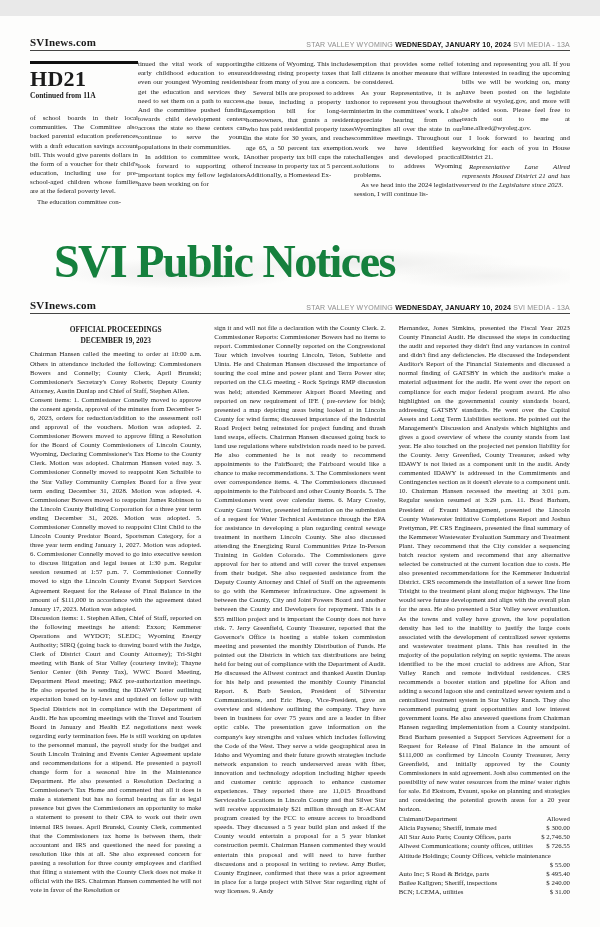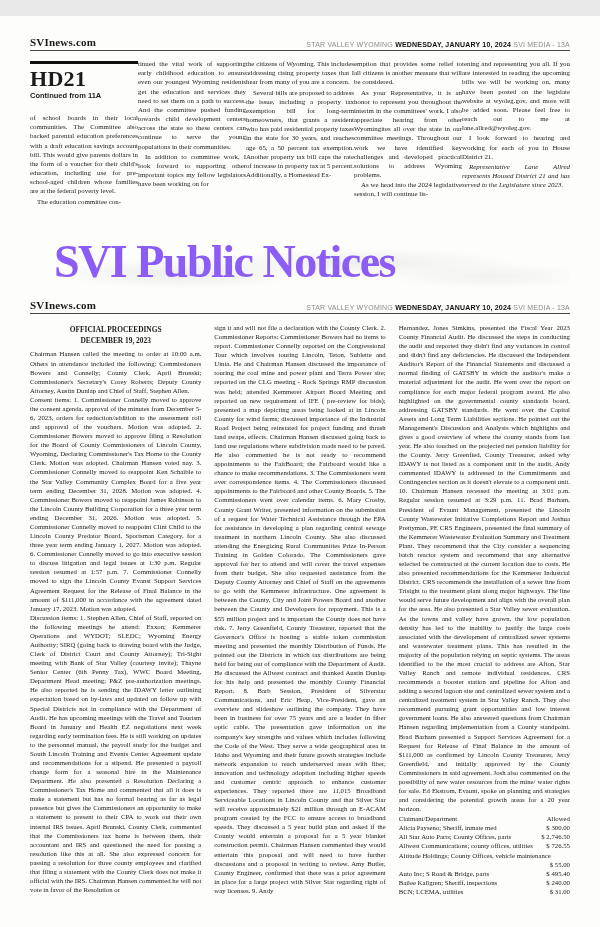--- a/index.html
+++ b/index.html
@@ -16,32 +16,32 @@
   .dateline{font-family:"Liberation Sans","DejaVu Sans",sans-serif;
             font-size:7px;color:#8d8d8d;letter-spacing:.2px;}
   .dateline b{color:#111;}
   
   .story{display:flex;margin:8px 30px 0;height:172px;overflow:hidden;}
   .tcol{flex:1;font-size:6.9px;line-height:1.33;text-align:justify;}
   .tcol p{margin:0 0 1px 0;}
   .tcol p.ind{text-indent:7px;}
   .hd-rule{border-top:3.5px solid #101010;margin:2px 0 3px 0;}
   .hd-title{font-size:22px;font-weight:bold;margin:0;line-height:1.05;letter-spacing:.3px;}
-  .hd-cont{font-family:Liberation Sans, sans-serif;
+  .hd-cont{font-family:Liberation Serif, serif;
            font-weight:bold;font-size:7.5px;margin:1px 0 12px 0;}
   .italic{font-style:italic;}
   
   .banner{position:relative;height:62px;margin:6px 30px 0;}
   .banner .ghost{position:absolute;left:0;top:4px;width:100%;height:54px;
      background:
        radial-gradient(ellipse 180px 22px at 28% 60%, rgba(160,160,160,.18), transparent 70%),
        radial-gradient(ellipse 220px 20px at 62% 40%, rgba(150,150,150,.15), transparent 70%),
        radial-gradient(ellipse 150px 18px at 85% 65%, rgba(170,170,170,.14), transparent 70%);}
   .main-title{position:relative;font-size:46px;font-weight:bold;letter-spacing:-1.5px;
-              margin:0 0 0 24px;line-height:1.1;color:#8b5cf6;}
+              margin:0 0 0 24px;line-height:1.1;color:#15803d;}
   
   .notices{display:flex;gap:13px;margin:9px 30px 0;height:596px;overflow:hidden;}
   .ncol{flex:1;font-size:6.75px;line-height:1.345;text-align:justify;}
   .ncol p{margin:0;}
   .nhead{text-align:center;font-weight:bold;font-size:7.4px;line-height:1.45;margin:2px 0 3px 0;}
   .claims{margin-top:1px;}
   .claim-row{display:flex;flex-wrap:wrap;justify-content:space-between;line-height:1.345;}
   .claim-name{text-align:left;}
   .claim-amt{margin-left:auto;white-space:nowrap;text-align:right;}
 </style>

